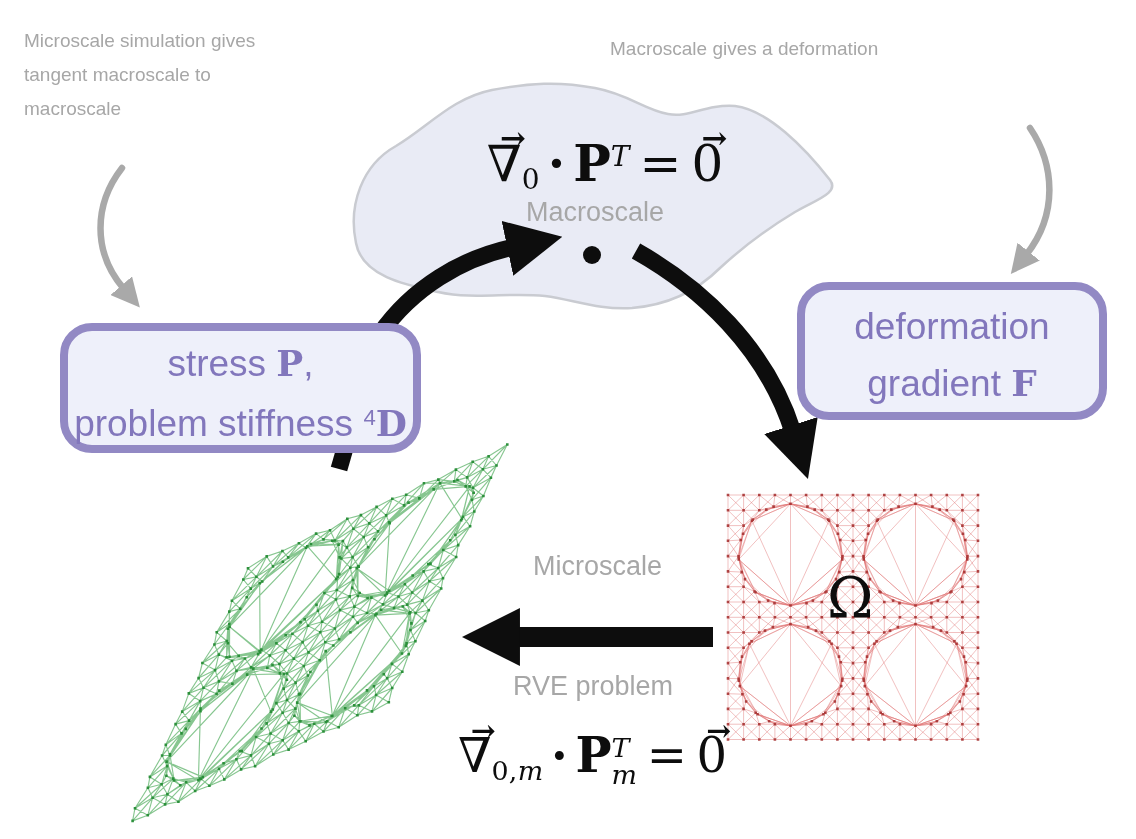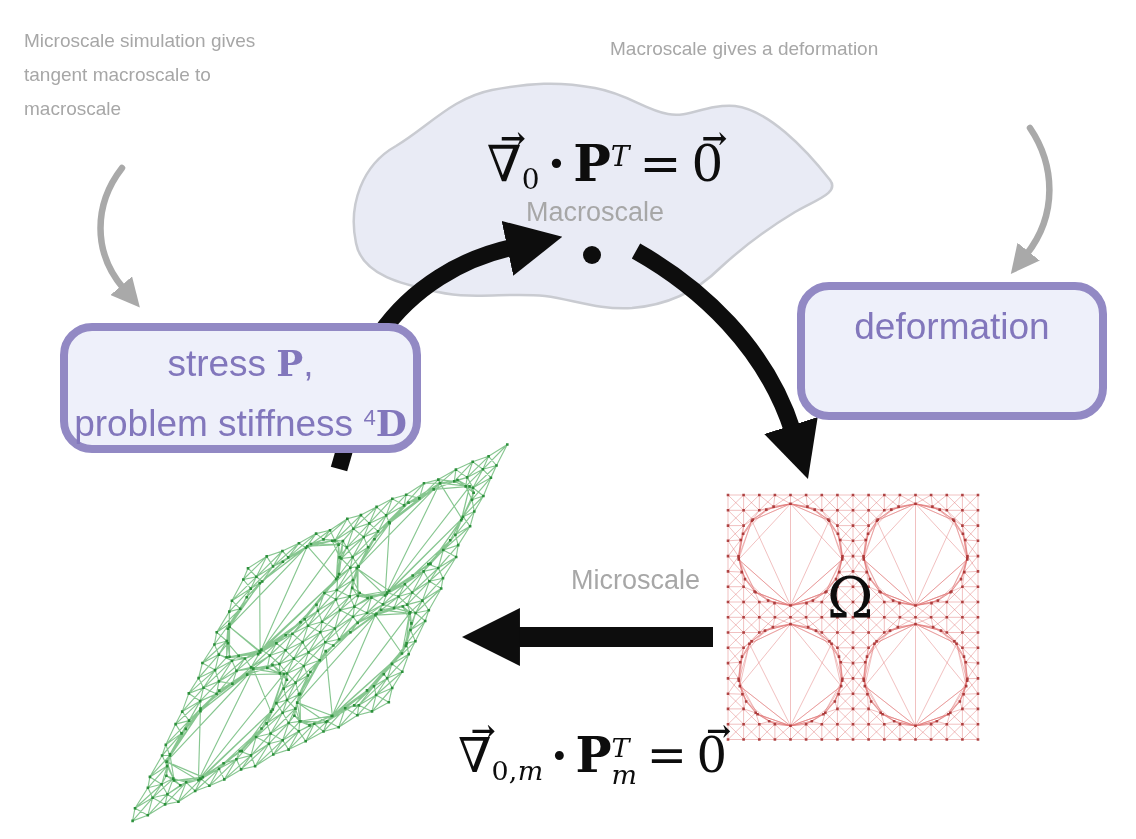--- a/index.html
+++ b/index.html
@@ -6,21 +6,21 @@
   .stage{position:relative;width:1136px;height:839px;background:#ffffff;overflow:hidden;
          font-family:"Liberation Sans",sans-serif;}
   #scene{position:absolute;left:0;top:0;}
 
   .note{position:absolute;text-align:left;font-size:19px;line-height:34px;margin-top:8px;}
   .note-tl{left:24px;top:16px;width:400px;}
   .note-tr{left:610px;top:24px;width:500px;}
 
   .label{position:absolute;text-align:center;font-size:27px;}
   .macro-label{left:495px;top:197px;width:200px;}
-  .micro-label{left:495px;top:565px;width:205px;text-align:right;}
+  .micro-label{left:495px;top:551px;width:205px;}
   .rve-label{left:468px;top:671px;width:250px;}
 
   .dot{position:absolute;left:583px;top:246px;width:18px;height:18px;border-radius:50%;}
 
   .omega{position:absolute;left:827px;top:570px;font-family:"DejaVu Serif",serif;
          font-size:56px;line-height:1;}
 
   .box{position:absolute;box-sizing:border-box;border-radius:32px;border-style:solid;
        border-width:8px;text-align:center;font-size:37px;}
   .box-left{left:32px;top:323px;width:361px;height:130px;padding-top:5px;line-height:54px;margin-left:28px;}
@@ -94,23 +94,25 @@
 
   <div class="dot" style="background: rgb(13, 13, 13);"></div>
 
   <div class="box box-left" style="background: rgb(238, 240, 250); border-color: rgb(146, 137, 196); color: rgb(130, 119, 188);">
     <div><span>stress </span><span class="serifb">P</span><span>,</span></div>
     <div><span>problem stiffness </span><span class="sup4">4</span><span class="serifb">D</span></div>
   </div>
 
   <div class="box box-right" style="background: rgb(238, 240, 250); border-color: rgb(146, 137, 196); color: rgb(130, 119, 188);">
     <div><span>deformation</span></div>
+    <div><span>gradient </span><span class="serifb">F</span></div>
   </div>
 
   <div class="label micro-label" style="color: rgb(167, 167, 167);">Microscale</div>
+  <div class="label rve-label" style="color: rgb(167, 167, 167);">RVE problem</div>
 
   <div class="omega" style="color: rgb(13, 13, 13);">Ω</div>
 
   <div class="eq eq-micro" style="color: rgb(13, 13, 13);">
     <span class="vec"><span class="veca">→</span><span>∇</span></span><span class="sub"><span>0,</span><i>m</i></span><span class="mdot">·</span><span class="bP">P</span><span class="stack"><span>T</span><span>m</span></span><span class="meq">=</span><span class="vec"><span class="veca">→</span><span>0</span></span>
   </div>
 
 </div>
 
 </body></html>

